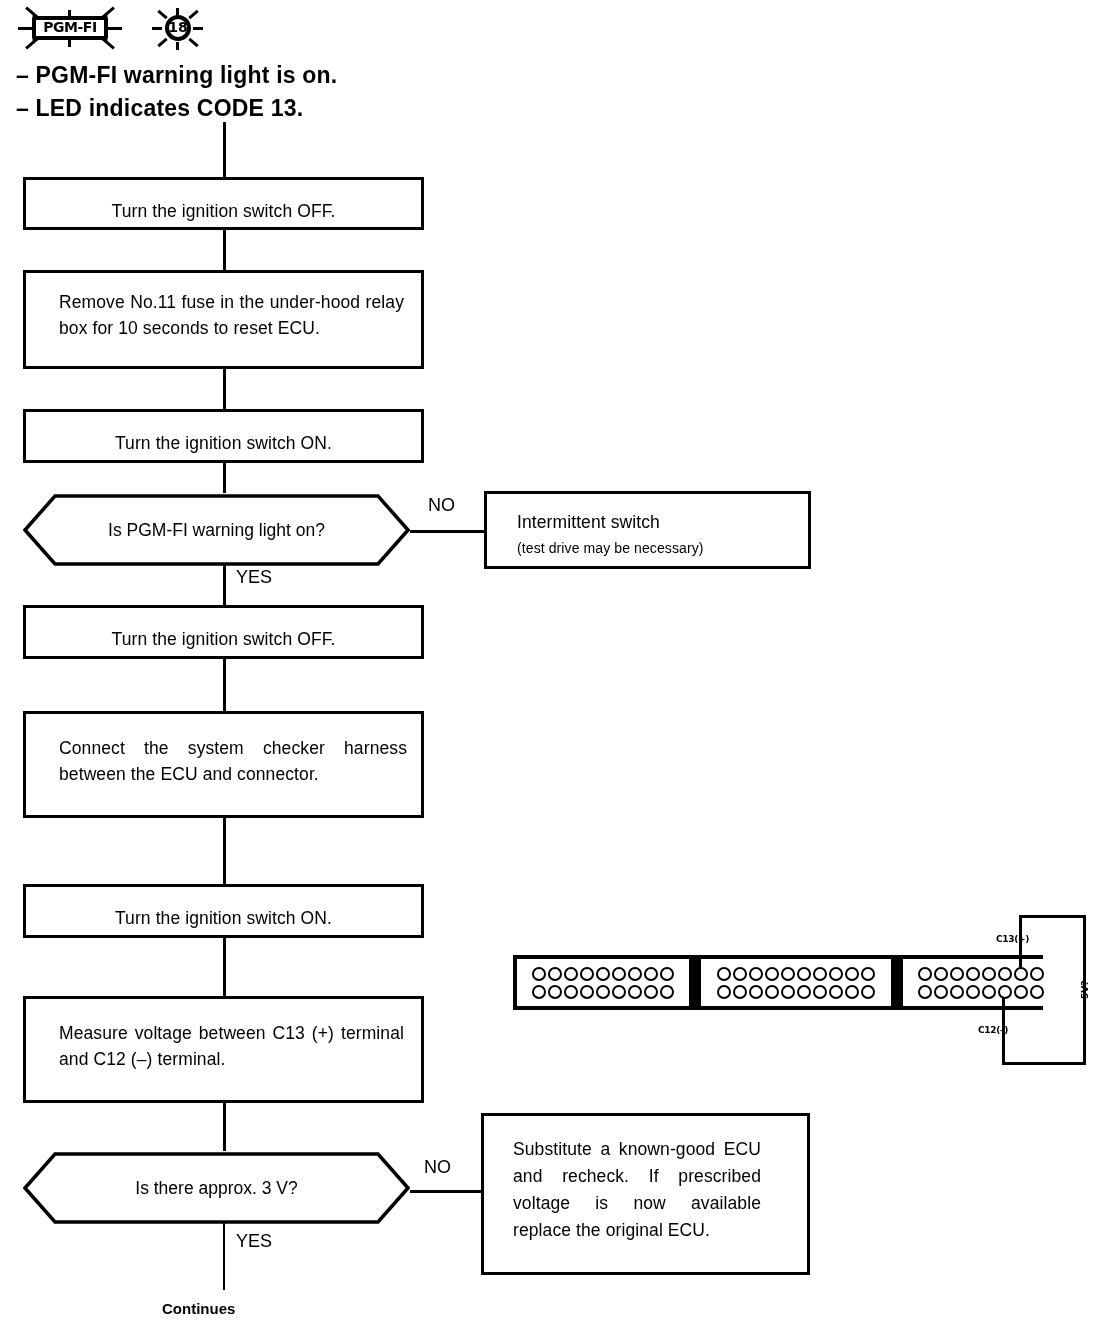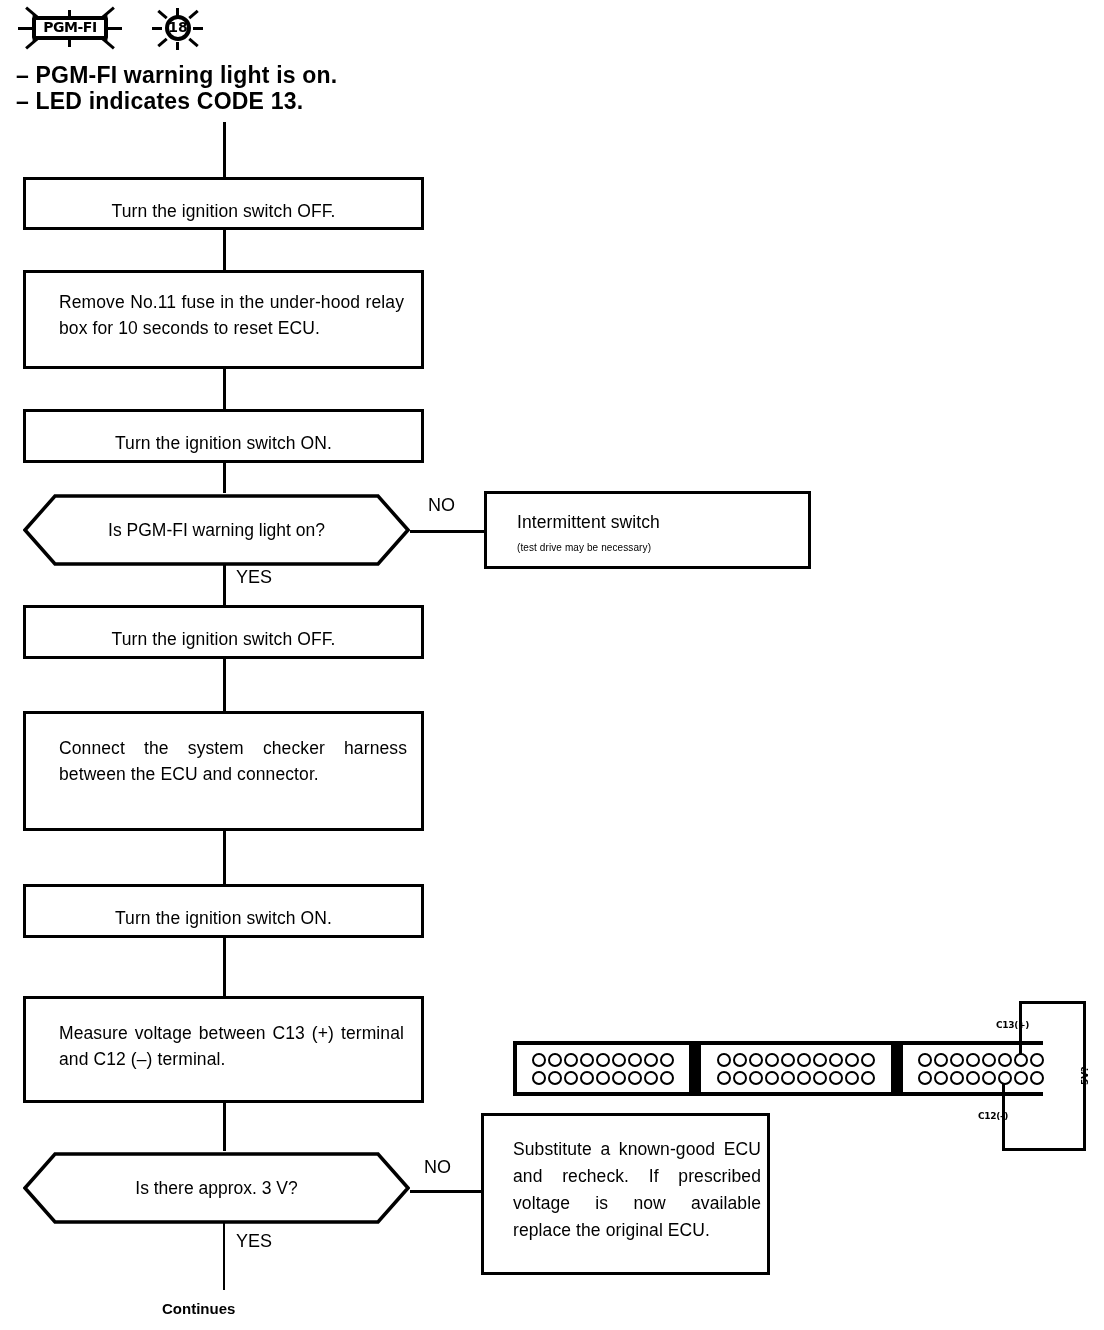--- a/index.html
+++ b/index.html
@@ -67,21 +67,21 @@
   .hex .label{
     position:absolute;left:0;top:0;width:100%;height:100%;
     display:flex;align-items:center;justify-content:center;
     font-size:17.5px;
   }
 
   .branch-label{position:absolute;font-size:18px;}
   .continues{position:absolute;font-weight:bold;font-size:15px;}
 
   
-  #connector-diagram{position:absolute;left:500px;top:993px;width:604px;height:175px;}
+  #connector-diagram{position:absolute;left:500px;top:907px;width:604px;height:175px;}
   .conn-outer{
     position:absolute;left:13px;top:48px;width:530px;height:55px;
     background:#000;box-sizing:border-box;
   }
   .conn-sec{
     position:absolute;top:4px;height:47px;background:#fff;
     box-sizing:border-box;display:flex;flex-direction:column;
     justify-content:center;align-items:center;
   }
   .pin-row{display:flex;height:18px;align-items:center;}
@@ -130,21 +130,21 @@
     <div class="ray" style="left:5px;top:5px;width:11px;height:3px;transform:rotate(40deg);"></div>
     <div class="ray" style="left:36px;top:5px;width:11px;height:3px;transform:rotate(-40deg);"></div>
     <div class="ray" style="left:5px;top:33px;width:11px;height:3px;transform:rotate(-40deg);"></div>
     <div class="ray" style="left:36px;top:33px;width:11px;height:3px;transform:rotate(40deg);"></div>
     <div class="code-circle"></div>
     <div class="code-text">18</div>
   </div>
 </div>
 
 <div class="hdr-line" style="top:62px;">– PGM-FI warning light is on.</div>
-<div class="hdr-line" style="top:88px;">– LED indicates CODE 13.</div>
+<div class="hdr-line" style="top:95px;">– LED indicates CODE 13.</div>
 
 <div class="vline" style="left:223px;top:122px;height:55px;"></div>
 <div class="vline" style="left:223px;top:230px;height:40px;"></div>
 <div class="vline" style="left:223px;top:369px;height:40px;"></div>
 <div class="vline" style="left:223px;top:463px;height:30px;"></div>
 <div class="vline" style="left:223px;top:550px;height:55px;"></div>
 <div class="vline" style="left:223px;top:659px;height:52px;"></div>
 <div class="vline" style="left:223px;top:818px;height:66px;"></div>
 <div class="vline" style="left:223px;top:938px;height:58px;"></div>
 <div class="vline" style="left:223px;top:1103px;height:48px;"></div>
@@ -169,49 +169,49 @@
   <svg width="387" height="74" viewBox="0 0 387 74">
     <polygon points="2,37 32,3 355,3 385,37 355,71 32,71" fill="#ffffff" stroke="#000000" stroke-width="3.5"></polygon>
   </svg>
   <div class="label">Is PGM-FI warning light on?</div>
 </div>
 <div class="branch-label" style="left:428px;top:495px;">NO</div>
 <div class="branch-label" style="left:236px;top:567px;">YES</div>
 
 <div class="pbox" style="left:484px;top:491px;width:327px;height:78px;">
   <div class="txt" style="left:30px;top:9px;font-size:17.5px;">Intermittent switch</div>
-  <div class="txt" style="left:30px;top:40px;font-size:10px;line-height:16px;">(test drive may be necessary)</div>
+  <div class="txt" style="left:30px;top:40px;font-size:14px;line-height:16px;">(test drive may be necessary)</div>
 </div>
 
 <div class="pbox" style="left:23px;top:605px;width:401px;height:54px;">
   <div class="txt center-txt" style="left:0;top:12px;">Turn the ignition switch OFF.</div>
 </div>
 
-<div class="pbox" style="left:23px;top:711px;width:401px;height:120px;">
+<div class="pbox" style="left:23px;top:711px;width:401px;height:107px;">
   <div class="txt just-txt" style="left:33px;top:15px;width:348px;">Connect the system checker harness between the ECU and connector.</div>
 </div>
 
 <div class="pbox" style="left:23px;top:884px;width:401px;height:54px;">
   <div class="txt center-txt" style="left:0;top:12px;">Turn the ignition switch ON.</div>
 </div>
 
 <div class="pbox" style="left:23px;top:996px;width:401px;height:107px;">
   <div class="txt just-txt" style="left:33px;top:15px;width:345px;text-align:justify;">Measure voltage between C13 (+) terminal and C12 (–) terminal.</div>
 </div>
 
 <div class="hex" style="left:23px;top:1151px;width:387px;height:74px;">
   <svg width="387" height="74" viewBox="0 0 387 74">
     <polygon points="2,37 32,3 355,3 385,37 355,71 32,71" fill="#ffffff" stroke="#000000" stroke-width="3.5"></polygon>
   </svg>
   <div class="label">Is there approx. 3 V?</div>
 </div>
 <div class="branch-label" style="left:424px;top:1157px;">NO</div>
 <div class="branch-label" style="left:236px;top:1231px;">YES</div>
 
-<div class="pbox" style="left:481px;top:1113px;width:289px;height:162px;">
+<div class="pbox" style="left:481px;top:1113px;width:329px;height:162px;">
   <div class="txt just-txt" style="left:29px;top:14px;width:248px;line-height:27px;">Substitute a known-good ECU and recheck. If prescribed voltage is now available replace the original ECU.</div>
 </div>
 
 <div class="continues" style="left:162px;top:1300px;">Continues</div>
 
 <div id="connector-diagram">
   <div class="conn-outer">
     <div class="conn-sec" id="conn-sec-0" style="left:4px;width:172px;">
         <div class="pin-row">
           <div class="pin"></div>

